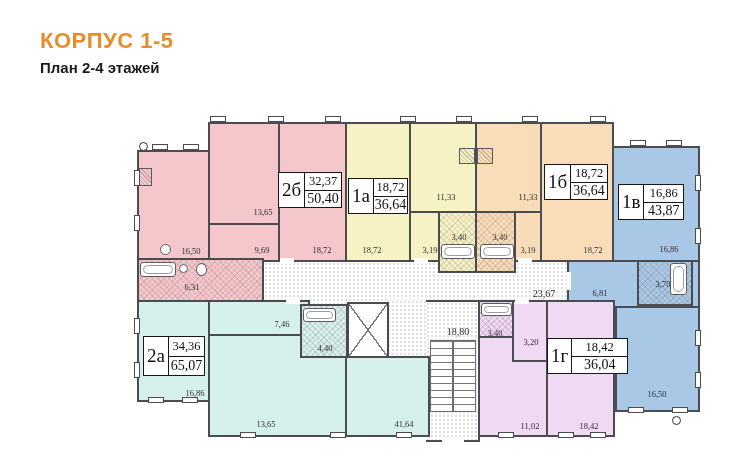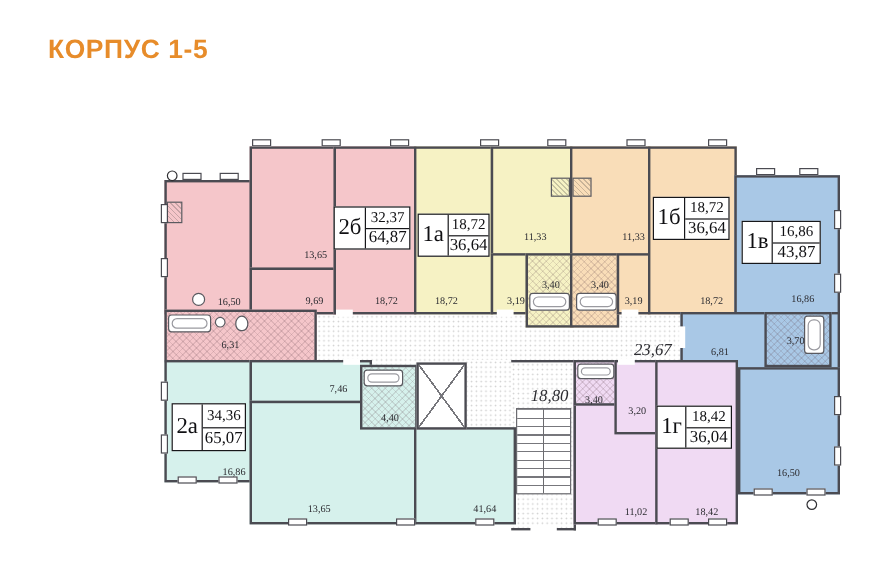--- a/index.html
+++ b/index.html
@@ -22,21 +22,21 @@
   .stairs{position:absolute;box-sizing:border-box;border:1px solid #6b6b70;background-color:#fff;
       background-image:
         linear-gradient(to right, transparent calc(50% - .6px), #6b6b70 calc(50% - .6px) calc(50% + .6px), transparent calc(50% + .6px)),
         repeating-linear-gradient(to bottom, #77777c 0 1px, transparent 1px 7px);}
   .lift{position:absolute;box-sizing:border-box;border:2px solid #4b4b52;background-color:#fff;
       background-image:
         linear-gradient(to top right, transparent calc(50% - .7px), #77777c calc(50% - .7px) calc(50% + .7px), transparent calc(50% + .7px)),
         linear-gradient(to bottom right, transparent calc(50% - .7px), #77777c calc(50% - .7px) calc(50% + .7px), transparent calc(50% + .7px));}
   .rl{position:absolute;transform:translate(-50%,-50%);white-space:nowrap;
       font-family:"Liberation Serif",serif;font-size:8.5px;color:#2e2e33;}
-  .rl.cor{font-size:14px;font-style:italic;}
+  .rl.cor{font-size:10px;}
   .abox{position:absolute;box-sizing:border-box;display:flex;background:#fff;
       border:1.4px solid #17171a;color:#101013;font-family:"Liberation Serif",serif;}
   .aid{display:flex;align-items:center;justify-content:center;padding:0 3px;font-size:19px;}
   .acol{flex:1;display:flex;flex-direction:column;border-left:1.4px solid #17171a;}
   .a1,.a2{flex:1;display:flex;align-items:center;justify-content:center;}
   .a1{border-bottom:1.4px solid #17171a;font-size:12.5px;}
   .a2{font-size:14px;}
   .stub{position:absolute;box-sizing:border-box;width:16px;height:6px;background:#fff;border:1.3px solid #4b4b52;}
   .stubv{position:absolute;box-sizing:border-box;width:6px;height:16px;background:#fff;border:1.3px solid #4b4b52;}
   .gap{position:absolute;background:#fff;}
@@ -48,20 +48,21 @@
       background-image:repeating-linear-gradient(45deg, rgba(60,60,60,.25) 0 1px, transparent 1px 3px);}
   .circle{position:absolute;box-sizing:border-box;width:9px;height:9px;border:1.6px solid #2f2f33;border-radius:50%;background:#fff;}
 </style>
 </head>
 <body>
 
 <div class="stage">
 
   <div class="hdr">
     <div class="t1" style="color: rgb(231, 140, 42);">КОРПУС 1-5</div>
+    <div class="t3">План 2-4 этажей</div>
   </div>
 
   <div>
 
     <div class="wz" style="left:264px;top:258px;width:305px;height:46px"></div>
     <div class="wz" style="left:387px;top:300px;width:43px;height:60px"></div>
     <div class="wz stair-room" style="left:426px;top:300px;width:54px;height:142px"></div>
 
     <div class="room" style="left: 137px; top: 150px; width: 73px; height: 112px; background-color: rgb(245, 198, 202);"></div>
     <div class="room" style="left: 208px; top: 122px; width: 72px; height: 103px; background-color: rgb(245, 198, 202);"></div>
@@ -184,21 +185,21 @@
     <span class="rl" style="left:530px;top:426px">11,02</span>
     <span class="rl" style="left:589px;top:426px">18,42</span>
 
     <span class="rl cor" style="left:544px;top:293px">23,67</span>
     <span class="rl cor" style="left:458px;top:331px">18,80</span>
 
     <div class="abox" style="left:278px;top:172px;width:64px;height:36px">
       <span class="aid">2б</span>
       <span class="acol">
         <span class="a1">32,37</span>
-        <span class="a2">64,87</span>
+        <span class="a2">50,40</span>
       </span>
     </div>
     <div class="abox" style="left:348px;top:178px;width:60px;height:36px">
       <span class="aid">1а</span>
       <span class="acol">
         <span class="a1">18,72</span>
         <span class="a2">36,64</span>
       </span>
     </div>
     <div class="abox" style="left:544px;top:164px;width:64px;height:36px">
@@ -215,21 +216,21 @@
         <span class="a2">43,87</span>
       </span>
     </div>
     <div class="abox" style="left:143px;top:336px;width:62px;height:40px">
       <span class="aid">2а</span>
       <span class="acol">
         <span class="a1">34,36</span>
         <span class="a2">65,07</span>
       </span>
     </div>
-    <div class="abox" style="left:547px;top:338px;width:63px;height:36px">
+    <div class="abox" style="left:547px;top:338px;width:81px;height:36px">
       <span class="aid">1г</span>
       <span class="acol">
         <span class="a1">18,42</span>
         <span class="a2">36,04</span>
       </span>
     </div>
 
   </div>
 </div>
 

